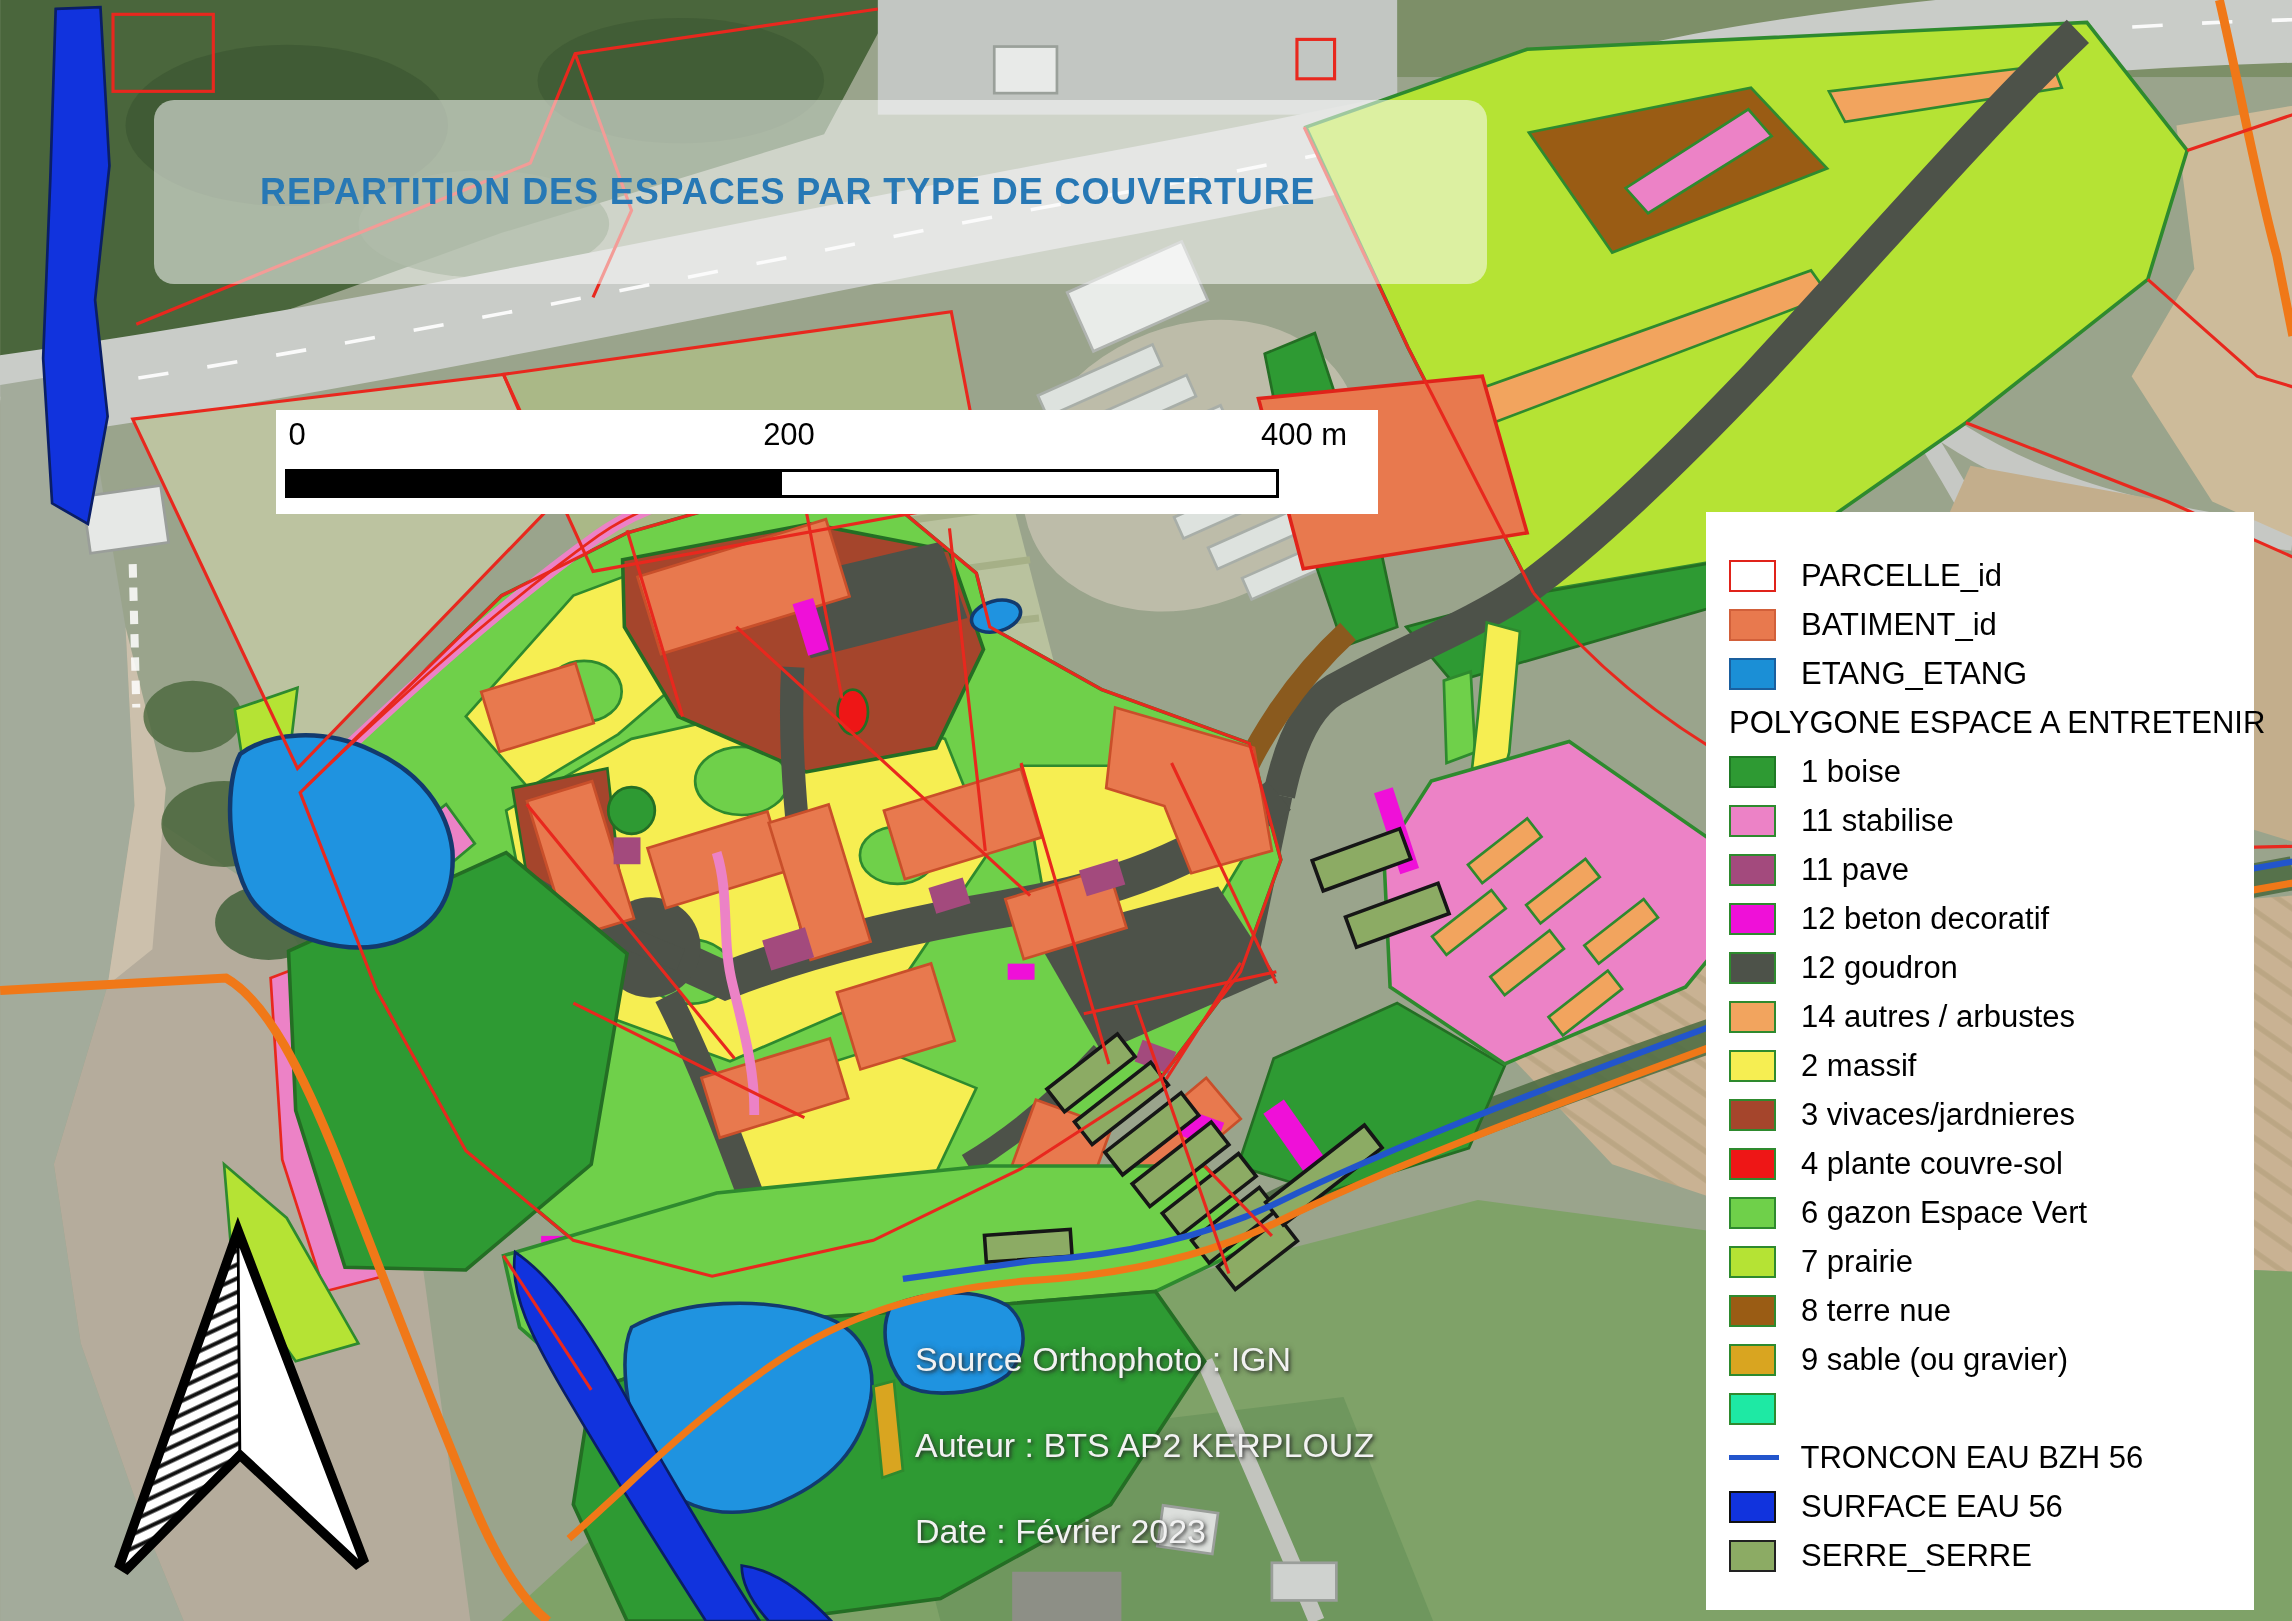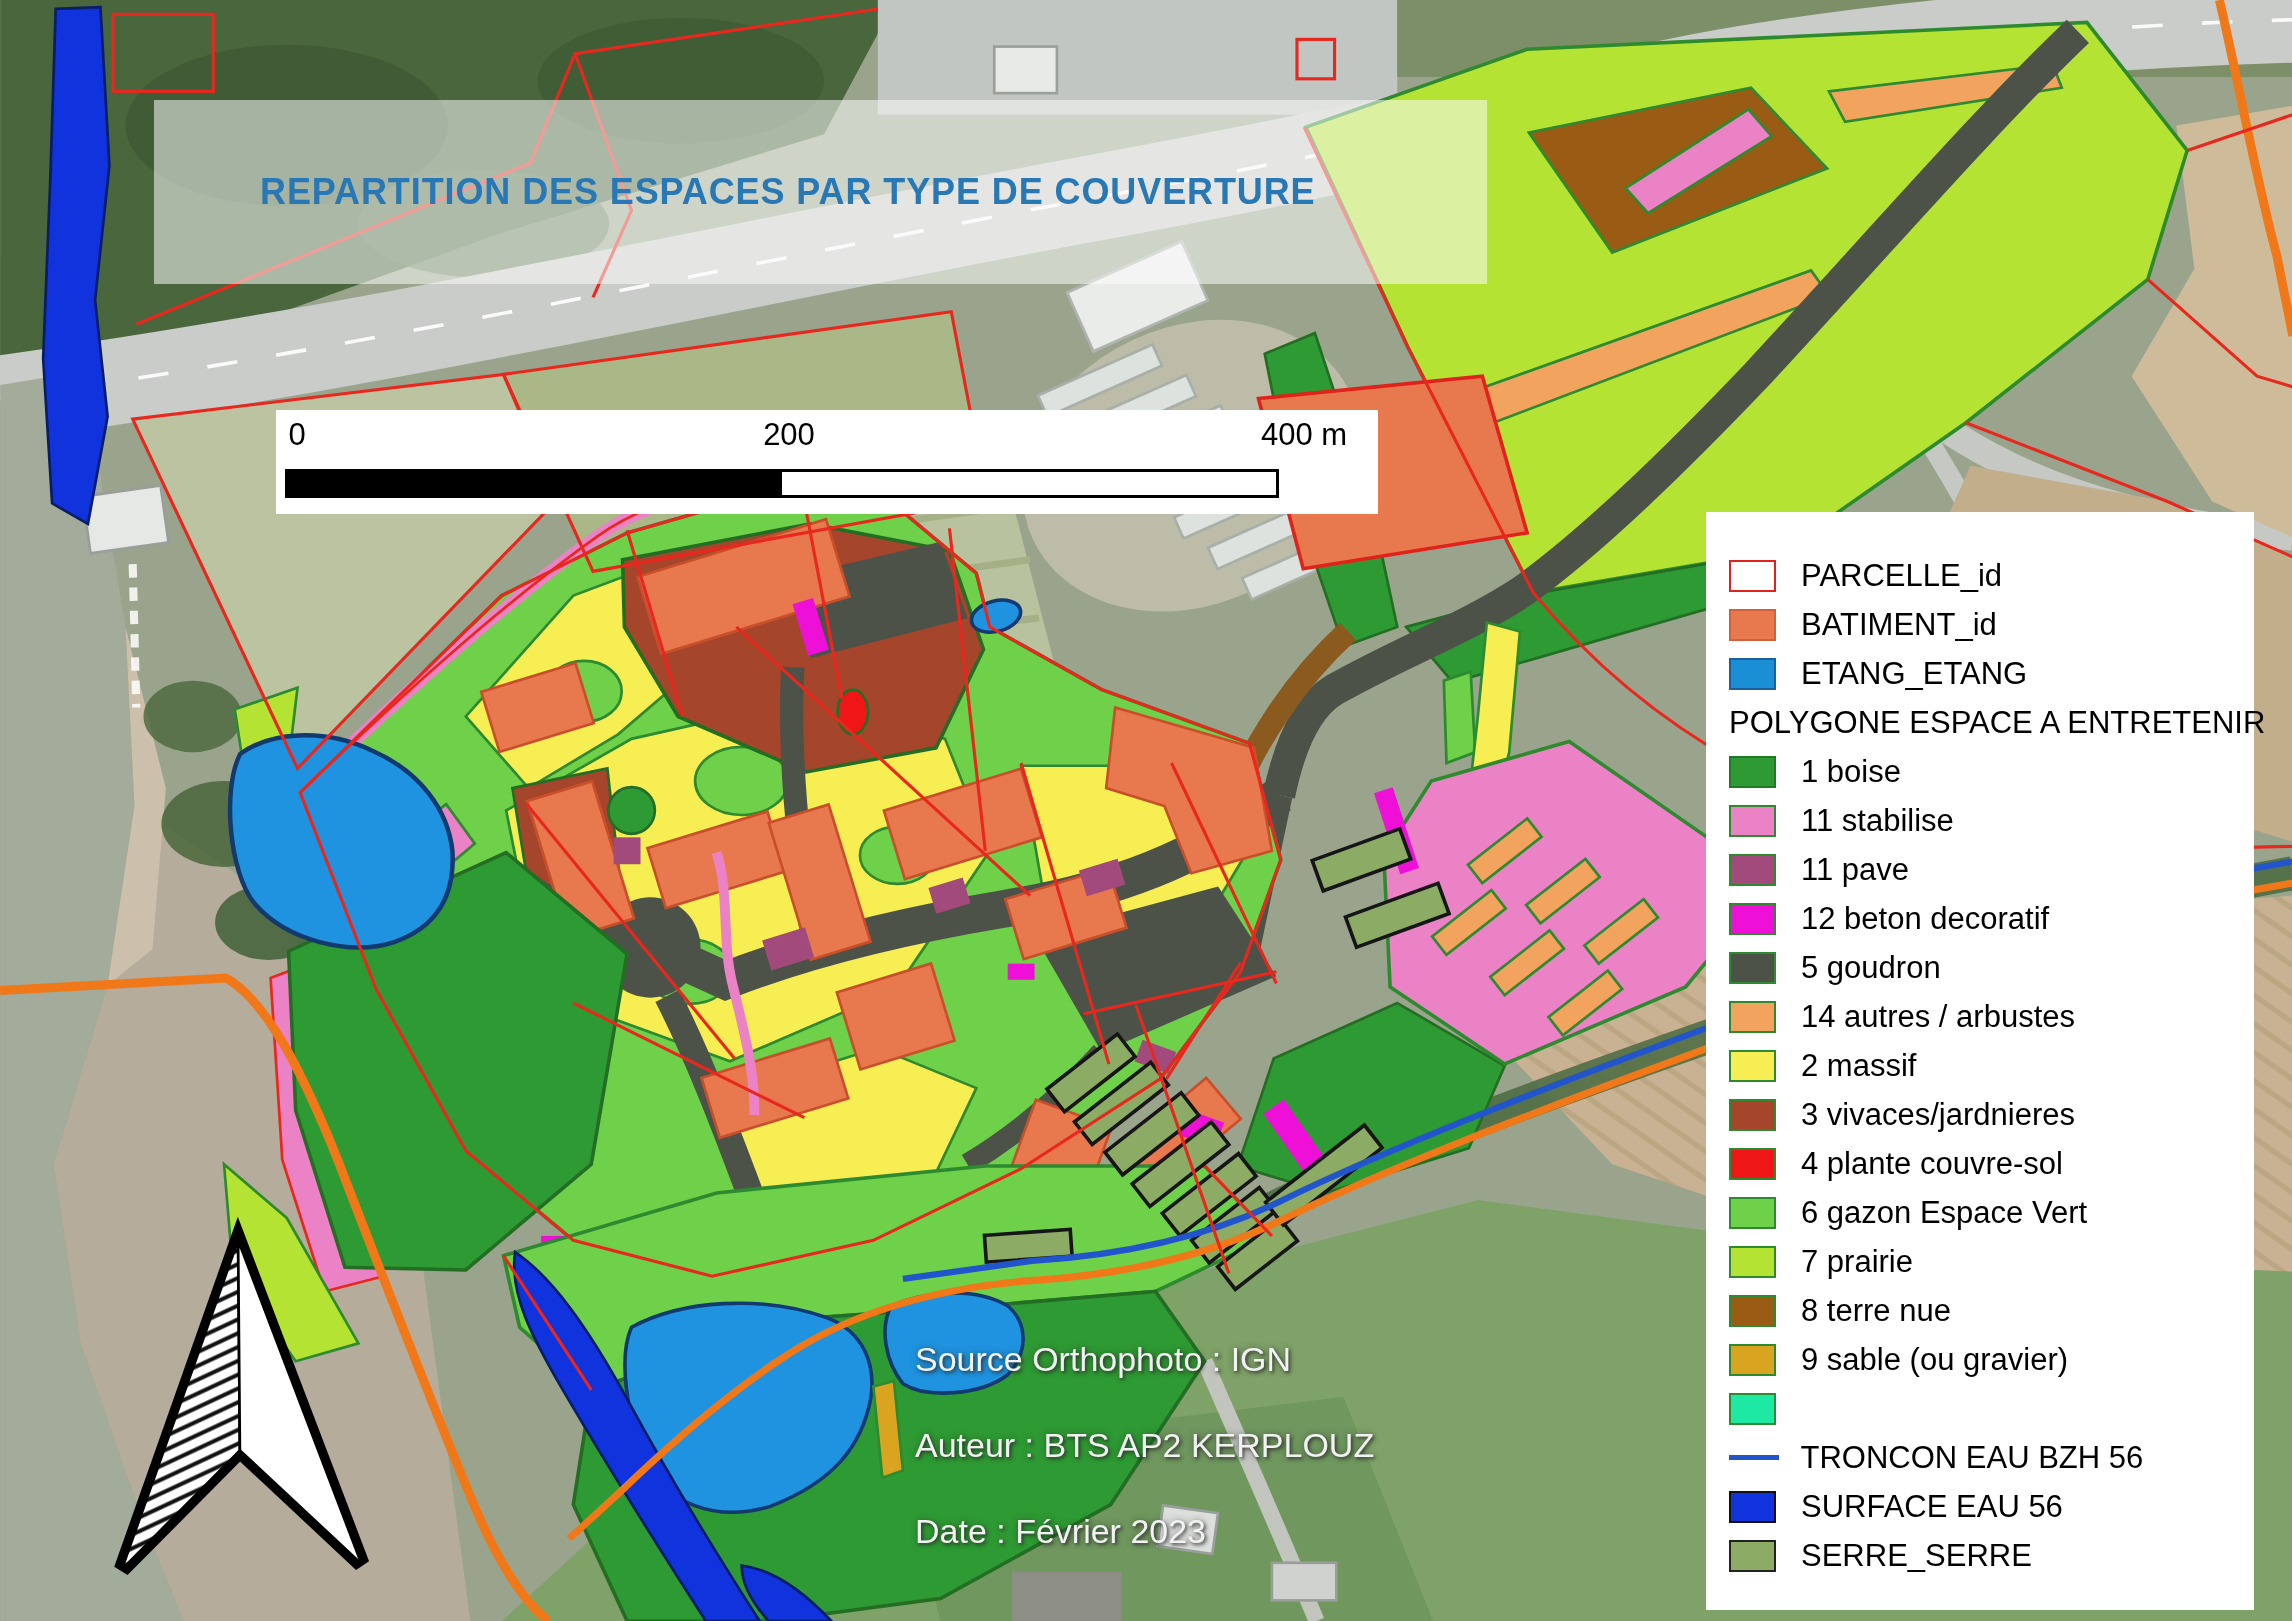--- a/index.html
+++ b/index.html
@@ -7,21 +7,21 @@
     width:2293px;height:1621px;position:relative;overflow:hidden;
     font-family:"Liberation Sans",sans-serif;background:#9aa48c;
   }
   .stage{position:absolute;left:0;top:0;width:2293px;height:1621px;}
   .map-svg{position:absolute;left:0;top:0;width:2293px;height:1621px;display:block;}
 
   
   .title-band{
     position:absolute;left:154px;top:100px;width:1333px;height:184px;
     background:rgba(252,252,252,0.55);
-    display:flex;align-items:center;
+    display:flex;align-items:center;border-radius:20px;
   }
   .title-text{
     padding-left:106px;font-size:36px;font-weight:bold;letter-spacing:0.9px;
     color:#2778b5;white-space:nowrap;
   }
 
   
   .scalebar-panel{
     position:absolute;left:276px;top:410px;width:1102px;height:104px;
     background:#ffffff;
@@ -346,21 +346,21 @@
       <div class="legend-row">
         <div class="legend-swatch" style="background: rgb(163, 74, 125); border: 2.7px solid rgb(46, 138, 46);"></div>
         <span class="legend-label">11 pave</span>
       </div>
       <div class="legend-row">
         <div class="legend-swatch" style="background: rgb(239, 16, 216); border: 2.7px solid rgb(46, 138, 46);"></div>
         <span class="legend-label">12 beton decoratif</span>
       </div>
       <div class="legend-row">
         <div class="legend-swatch" style="background: rgb(77, 82, 73); border: 2.7px solid rgb(46, 138, 46);"></div>
-        <span class="legend-label">5 goudron</span>
+        <span class="legend-label">12 goudron</span>
       </div>
       <div class="legend-row">
         <div class="legend-swatch" style="background: rgb(242, 164, 94); border: 2.7px solid rgb(46, 138, 46);"></div>
         <span class="legend-label">14 autres / arbustes</span>
       </div>
       <div class="legend-row">
         <div class="legend-swatch" style="background: rgb(246, 238, 82); border: 2.7px solid rgb(46, 138, 46);"></div>
         <span class="legend-label">2 massif</span>
       </div>
       <div class="legend-row">

